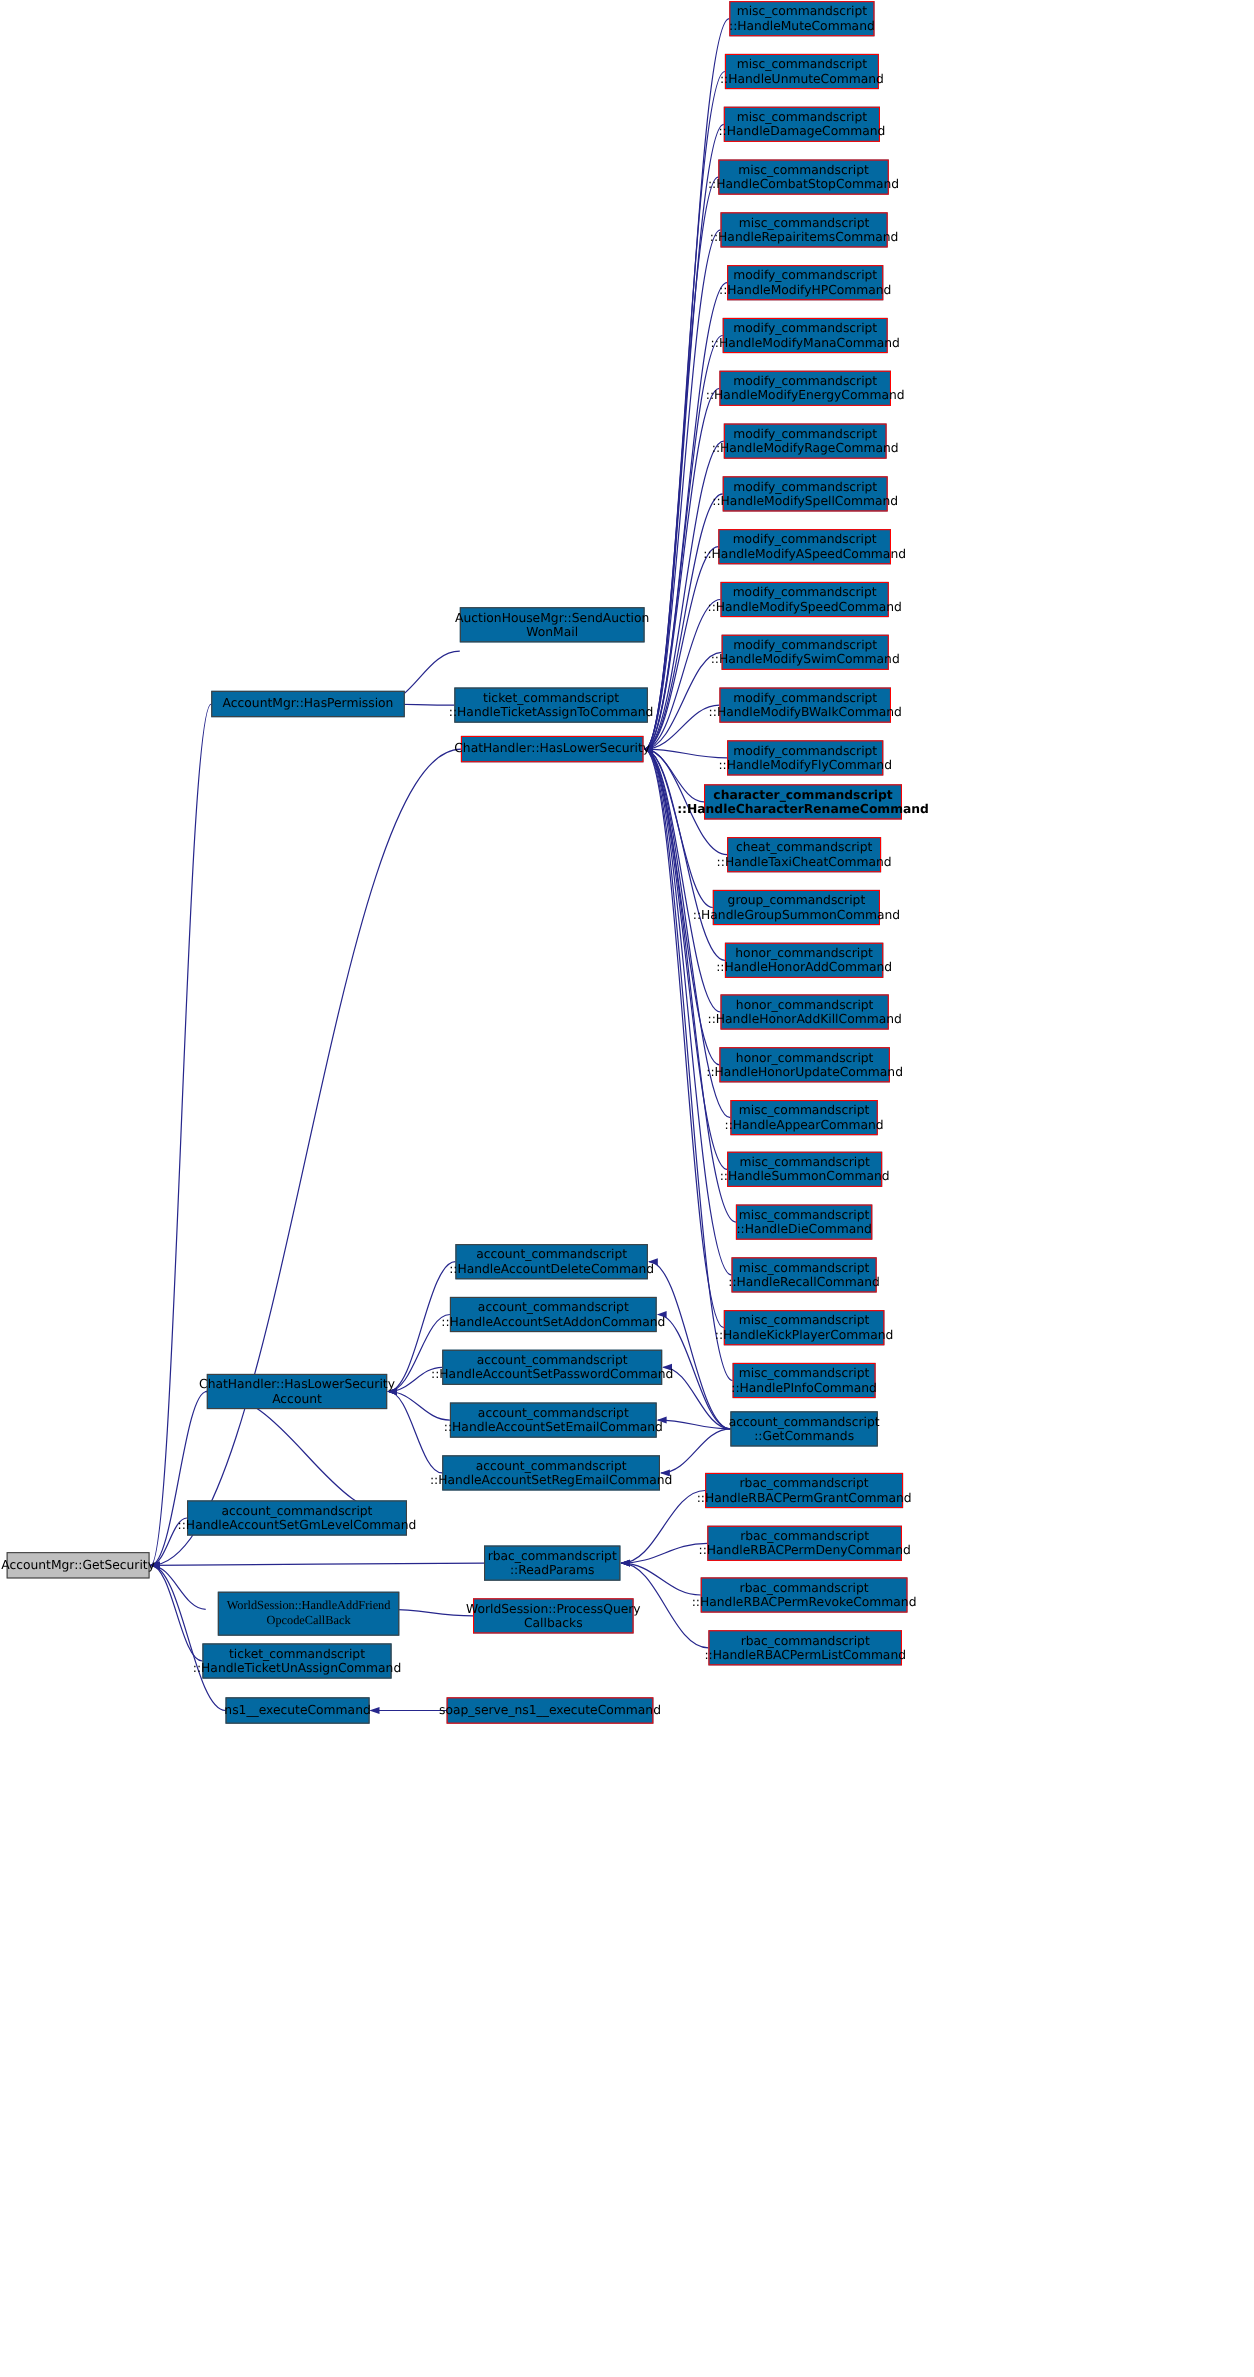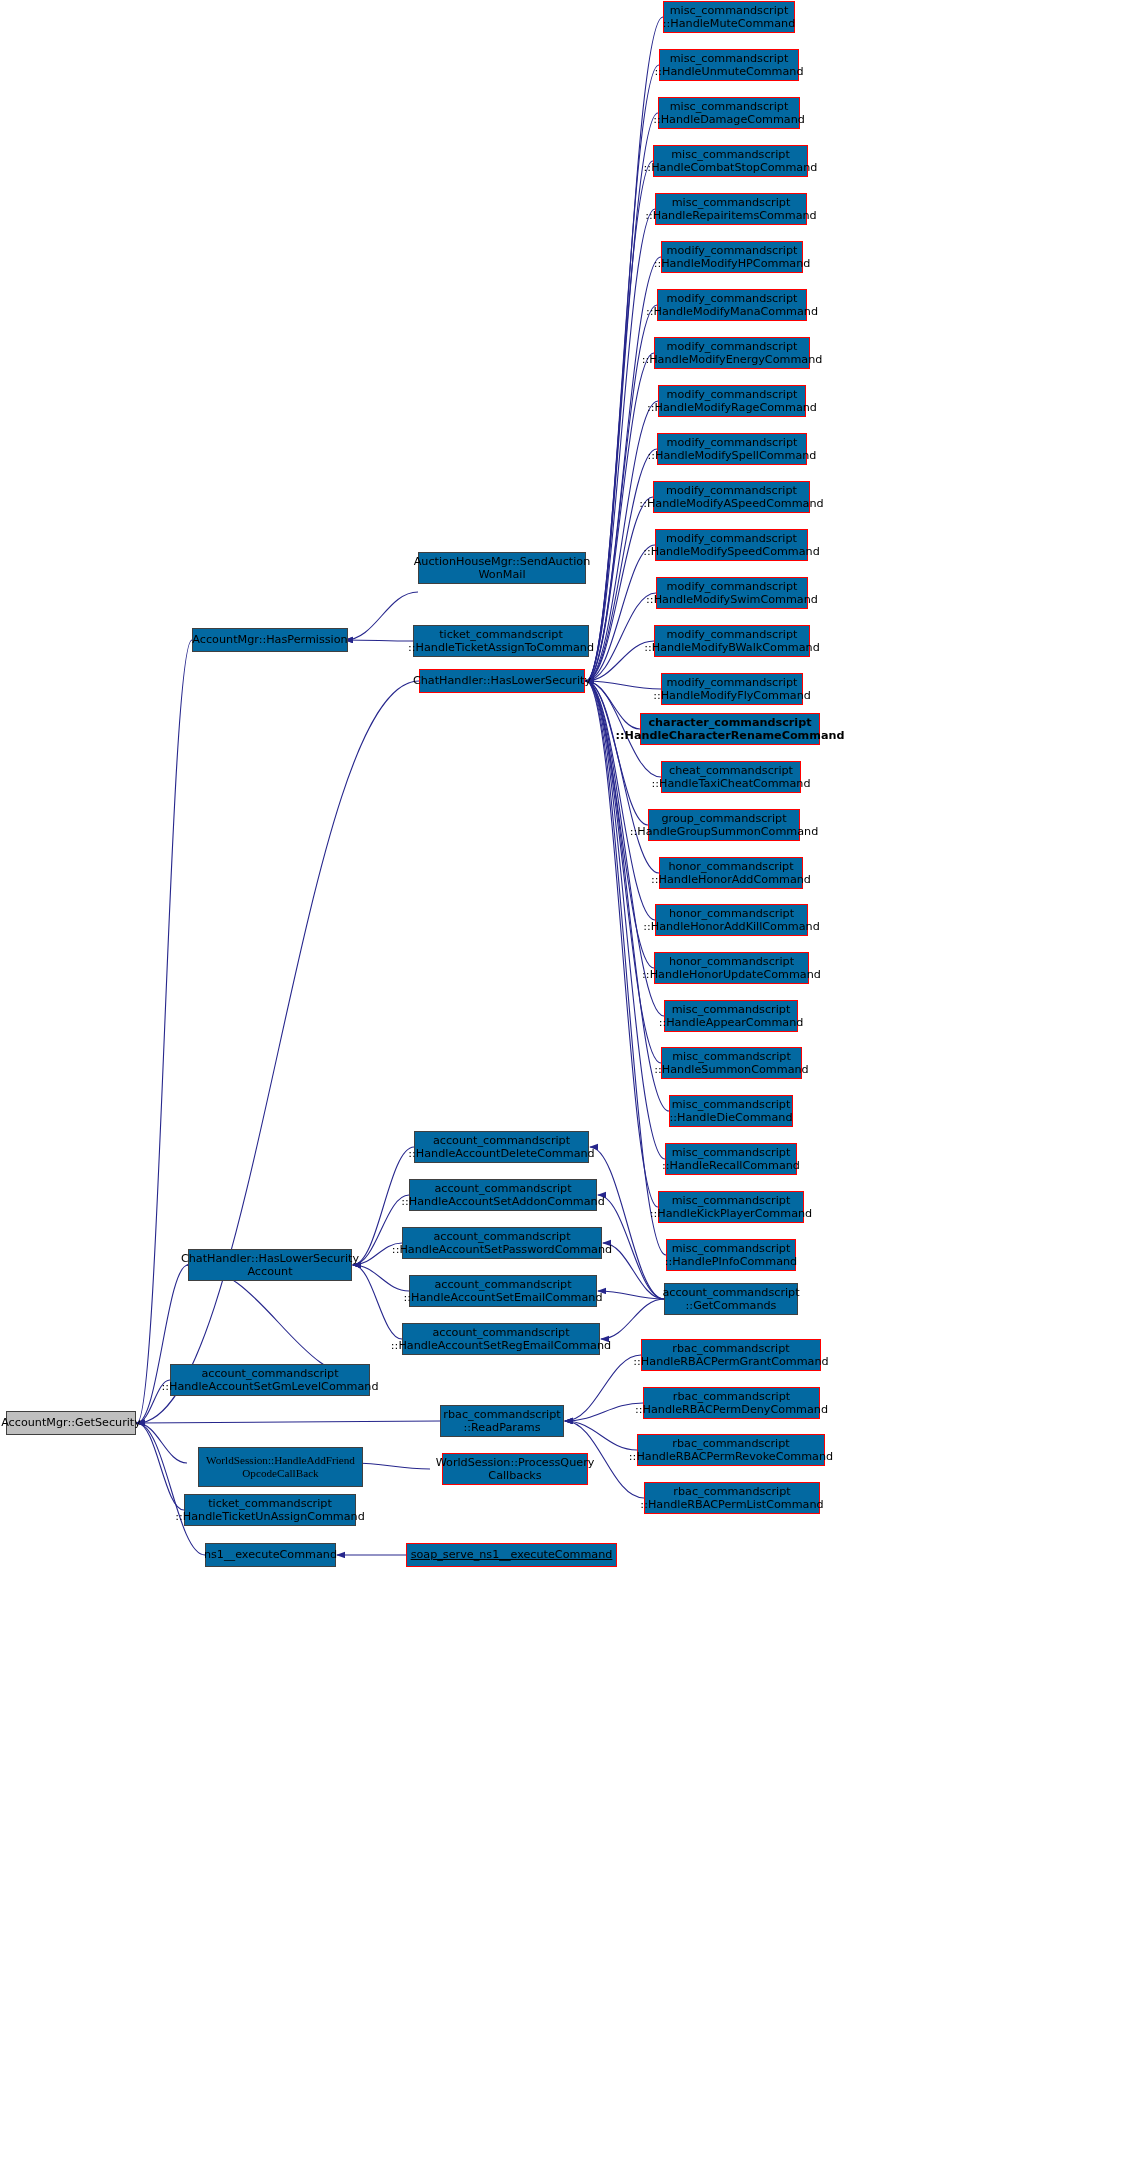--- a/index.html
+++ b/index.html
@@ -75,21 +75,21 @@
         <path d="M644,1498 C610.82,1498 598.18,1421 565,1421" fill="none" stroke="#26268c" stroke-width="1.1" marker-end="url(#arrow)"></path>
         <path d="M187,1463 C166,1463 158,1423 137,1423" fill="none" stroke="#26268c" stroke-width="1.1" marker-end="url(#arrow)"></path>
         <path d="M430,1469 C397.66,1469 385.34000000000003,1463 353,1463" fill="none" stroke="#26268c" stroke-width="1.1" marker-end="url(#arrow)"></path>
         <path d="M184,1510 C164.26,1510 156.74,1423 137,1423" fill="none" stroke="#26268c" stroke-width="1.1" marker-end="url(#arrow)"></path>
         <path d="M205,1555 C176.44,1555 165.56,1423 137,1423" fill="none" stroke="#26268c" stroke-width="1.1" marker-end="url(#arrow)"></path>
         <path d="M406,1555 C377.02,1555 365.98,1555 337,1555" fill="none" stroke="#26268c" stroke-width="1.1" marker-end="url(#arrow)"></path>
       </g>
   </svg>
   <div id="node-layer">
       <div class="node root" style="left: 6px; top: 1411px; width: 130px; height: 24px;">AccountMgr::GetSecurity</div>
-      <div class="node black" style="left: 192px; top: 628px; width: 156px; height: 24px;">AccountMgr::HasPermission</div>
+      <div class="node black" style="left: 192px; top: 628px; width: 176px; height: 24px;">AccountMgr::HasPermission</div>
       <div class="node black" style="left: 418px; top: 552px; width: 168px; height: 32px;">AuctionHouseMgr::SendAuction
 WonMail</div>
       <div class="node black" style="left: 413px; top: 625px; width: 176px; height: 32px;">ticket_commandscript
 ::HandleTicketAssignToCommand</div>
       <div class="node red" style="left: 419px; top: 669px; width: 166px; height: 24px;">ChatHandler::HasLowerSecurity</div>
       <div class="node black" style="left: 188px; top: 1249px; width: 164px; height: 32px;">ChatHandler::HasLowerSecurity
 Account</div>
       <div class="node red" style="left: 663px; top: 1px; width: 132px; height: 32px;">misc_commandscript
 ::HandleMuteCommand</div>
       <div class="node red" style="left: 659px; top: 49px; width: 140px; height: 32px;">misc_commandscript
@@ -163,20 +163,20 @@
       <div class="node red" style="left: 637px; top: 1434px; width: 188px; height: 32px;">rbac_commandscript
 ::HandleRBACPermRevokeCommand</div>
       <div class="node red" style="left: 644px; top: 1482px; width: 176px; height: 32px;">rbac_commandscript
 ::HandleRBACPermListCommand</div>
       <div class="node black" style="left: 170px; top: 1364px; width: 200px; height: 32px;">account_commandscript
 ::HandleAccountSetGmLevelCommand</div>
       <div class="node black" style="left: 440px; top: 1405px; width: 124px; height: 32px;">rbac_commandscript
 ::ReadParams</div>
       <div class="node black" style="left: 198px; top: 1447px; width: 165px; height: 40px; font-family: Liberation Serif, serif;">WorldSession::HandleAddFriend
 OpcodeCallBack</div>
-      <div class="node red" style="left: 430px; top: 1453px; width: 146px; height: 32px; margin-left: 12px;">WorldSession::ProcessQuery
+      <div class="node red" style="left: 430px; top: 1453px; width: 146px; height: 32px;">WorldSession::ProcessQuery
 Callbacks</div>
       <div class="node black" style="left: 184px; top: 1494px; width: 172px; height: 32px;">ticket_commandscript
 ::HandleTicketUnAssignCommand</div>
       <div class="node black" style="left: 205px; top: 1543px; width: 131px; height: 24px;">ns1__executeCommand</div>
-      <div class="node red" style="left: 406px; top: 1543px; width: 211px; height: 24px; text-decoration: underline;">soap_serve_ns1__executeCommand</div>
+      <div class="node red" style="left: 406px; top: 1543px; width: 188px; height: 24px;">soap_serve_ns1__executeCommand</div>
     </div>
 </div>
 
 </body></html>

